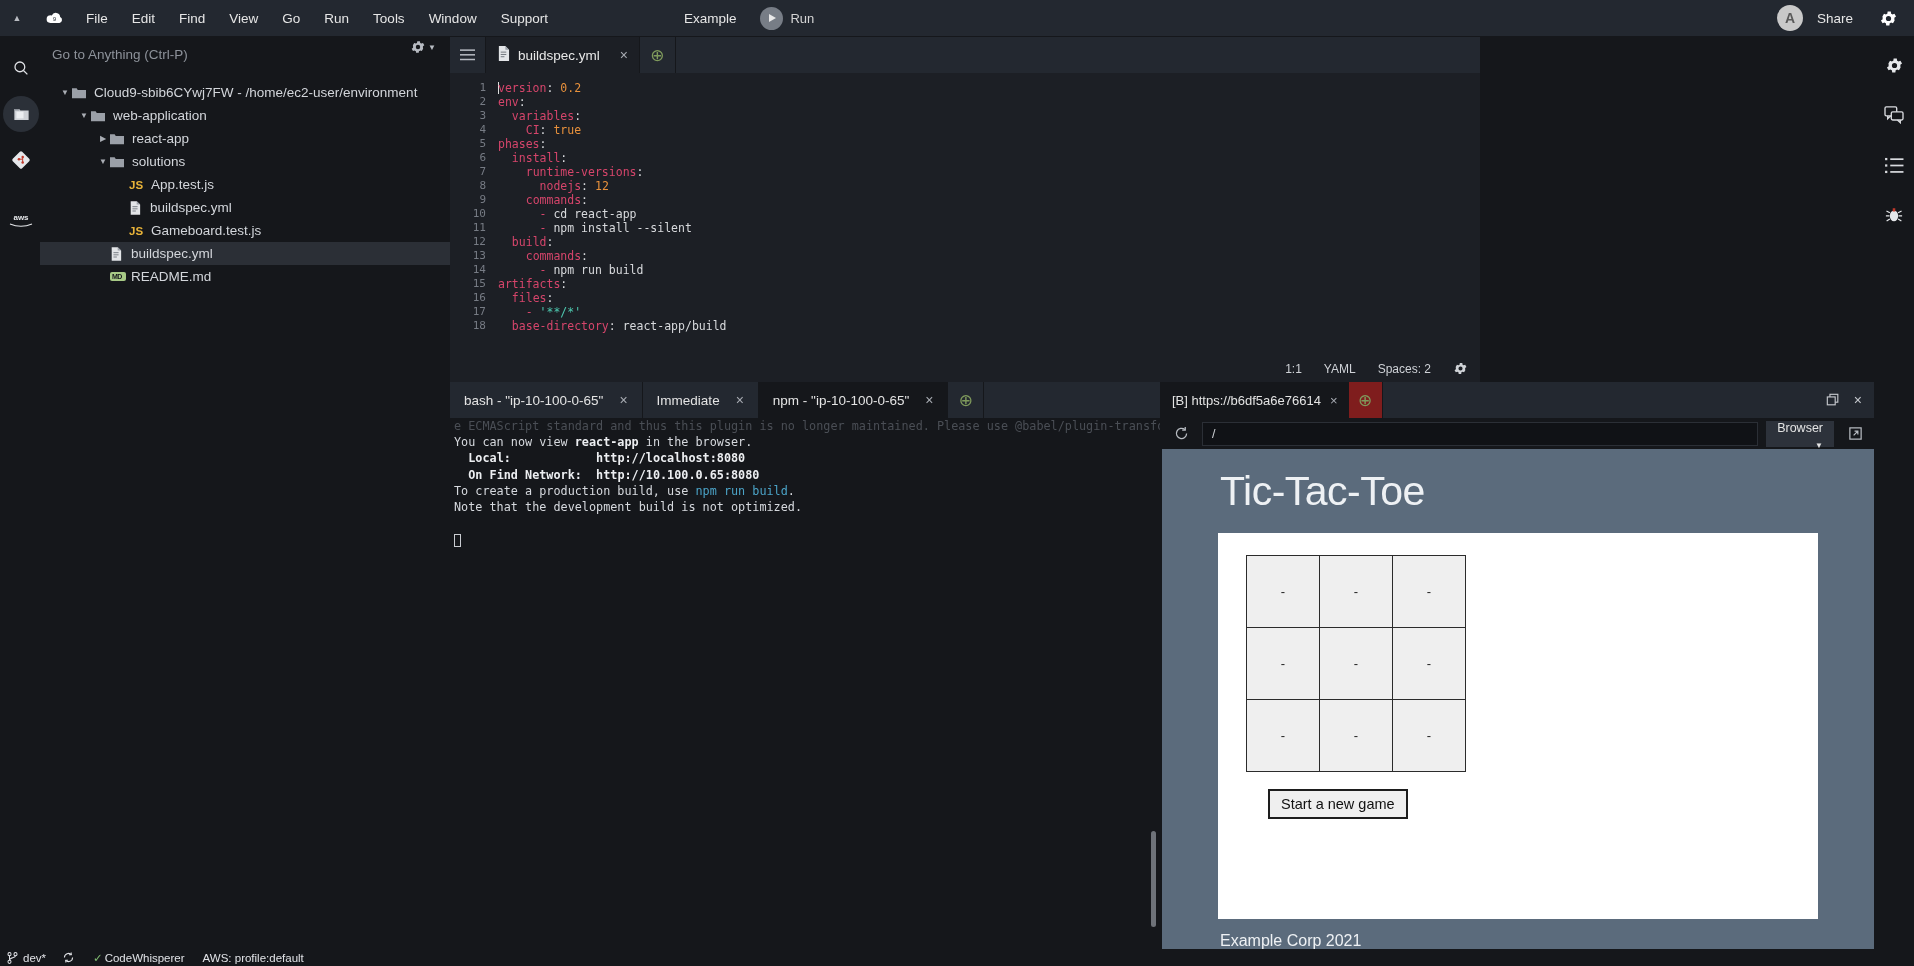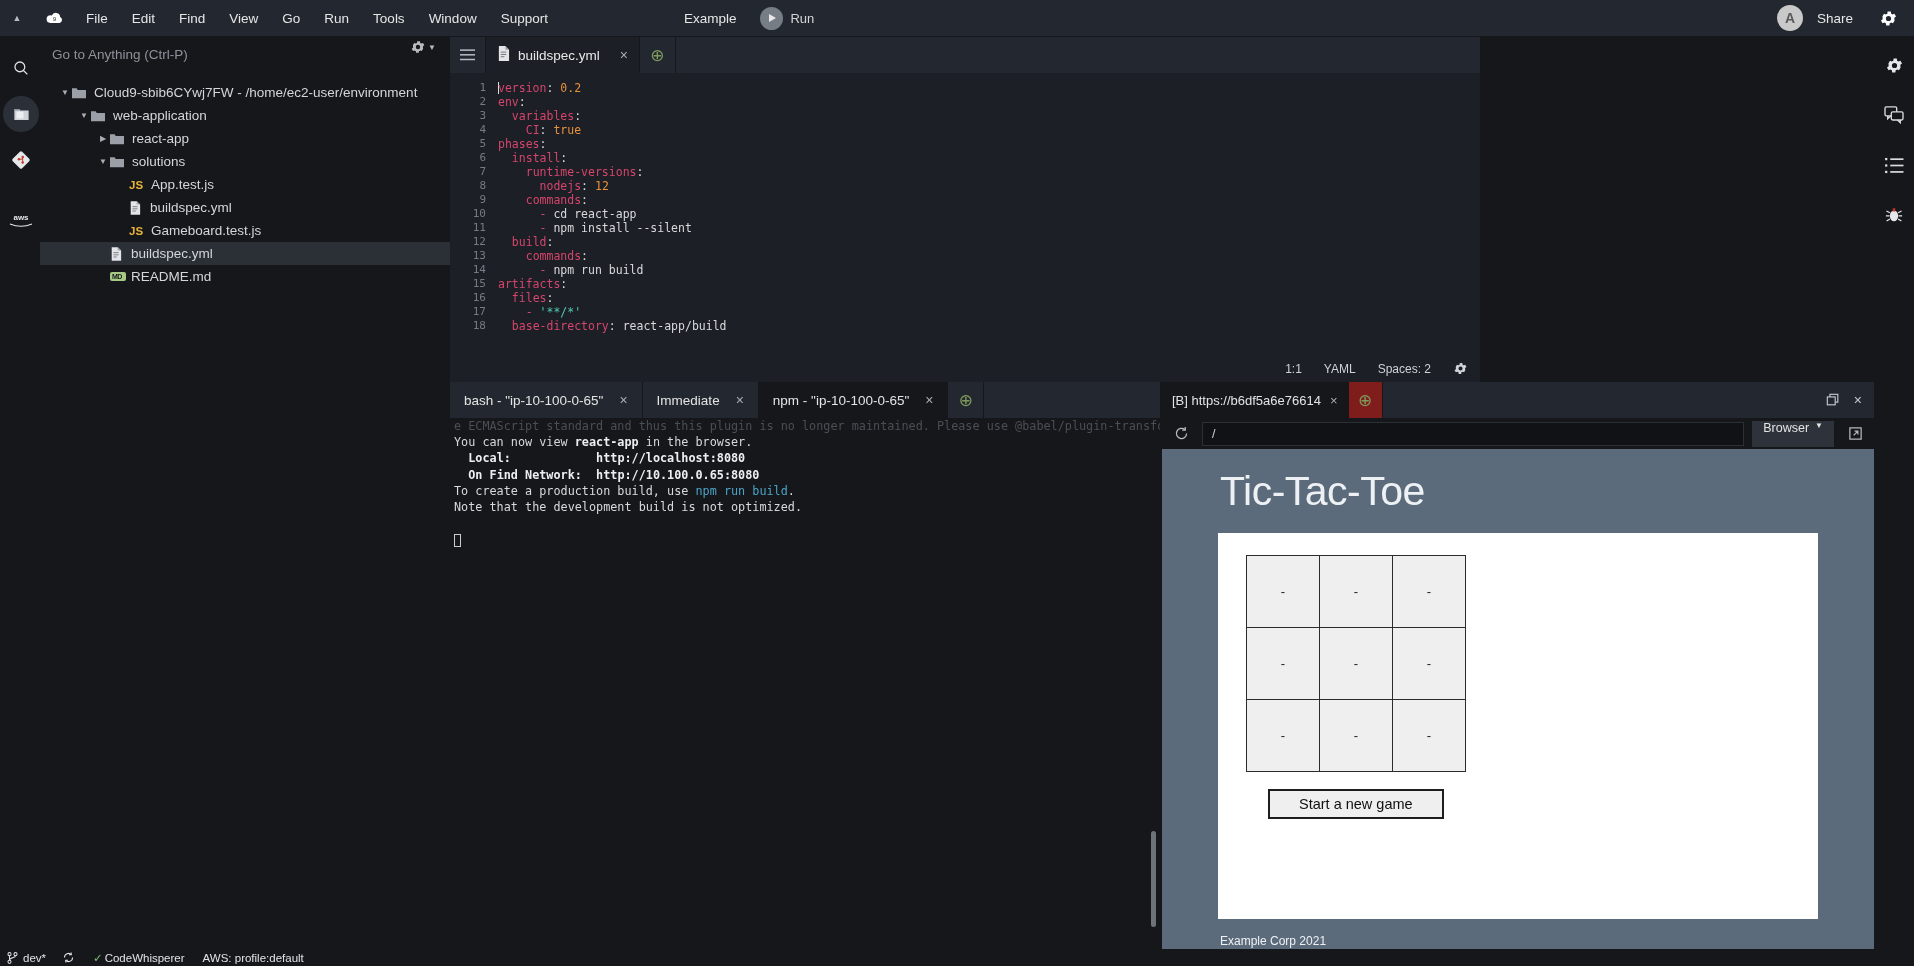--- a/index.html
+++ b/index.html
@@ -208,22 +208,22 @@
   }
   #pv-reload {
     width:26px; height:26px; display:flex; align-items:center; justify-content:center;
     color:#b9bdc3;
   }
   #pv-url {
     flex:1; height:24px; background:#101216; border:1px solid #2b2f36;
     display:flex; align-items:center; padding:0 9px; font-size:12.5px; color:#cfd2d7;
   }
   #pv-browser-btn {
-    height:26px; background:#2d323b; display:flex; align-items:flex-start; gap:6px;
-    padding:0 11px; font-size:12.5px; color:#e4e4e4;
+    height:26px; background:#2d323b; display:flex; align-items:flex-end; gap:6px;
+    padding:0 11px; font-size:12.5px; color:#e4e4e4;flex-direction:column;
   }
   #pv-popout { width:26px; display:flex; align-items:center; justify-content:center; color:#b9bdc3; }
 
   
   #pv-page {
     position:absolute; left:0; top:67px; width:712px; height:500px;
     background:#ffffff; overflow:hidden;
   }
   #tt-header {
     height:84px; background:#5b6b7c; display:flex; align-items:center;
@@ -242,26 +242,26 @@
   }
   #tt-turn { font-size:19px; color:#1d1d1d; font-weight:400; margin-bottom:16px; }
   #tt-board { border-collapse:collapse; }
   #tt-board td {
     width:73px; height:72px; border:1px solid #2b2b2b; background:#efefef;
     text-align:center; vertical-align:middle; font-size:13px; color:#1c1c1c;
     font-family:"Liberation Sans",sans-serif;
   }
   #tt-newgame {
     margin-top:17px; margin-left:22px; background:#efefef;
-    border:2px solid #1d1d1d; padding:5px 29px; font-size:14.5px; color:#101010;
+    border:2px solid #1d1d1d; padding:5px 11px; font-size:14.5px; color:#101010;
     font-family:"Liberation Sans",sans-serif;
   }
   #tt-footer {
     height:43px; background:#5b6b7c; display:flex; align-items:center;
-    padding-left:58px; color:#eef1f4; font-size:12px;
+    padding-left:58px; color:#eef1f4; font-size:16px;
   }
 
   
   #right-rail {
     position:absolute; right:0; top:37px; width:40px; height:912px;
     background:#15171b; display:flex; flex-direction:column; align-items:center;
     padding-top:8px; gap:10px;
   }
   .rrail-btn {
     width:38px; height:40px; display:flex; align-items:center; justify-content:center;

